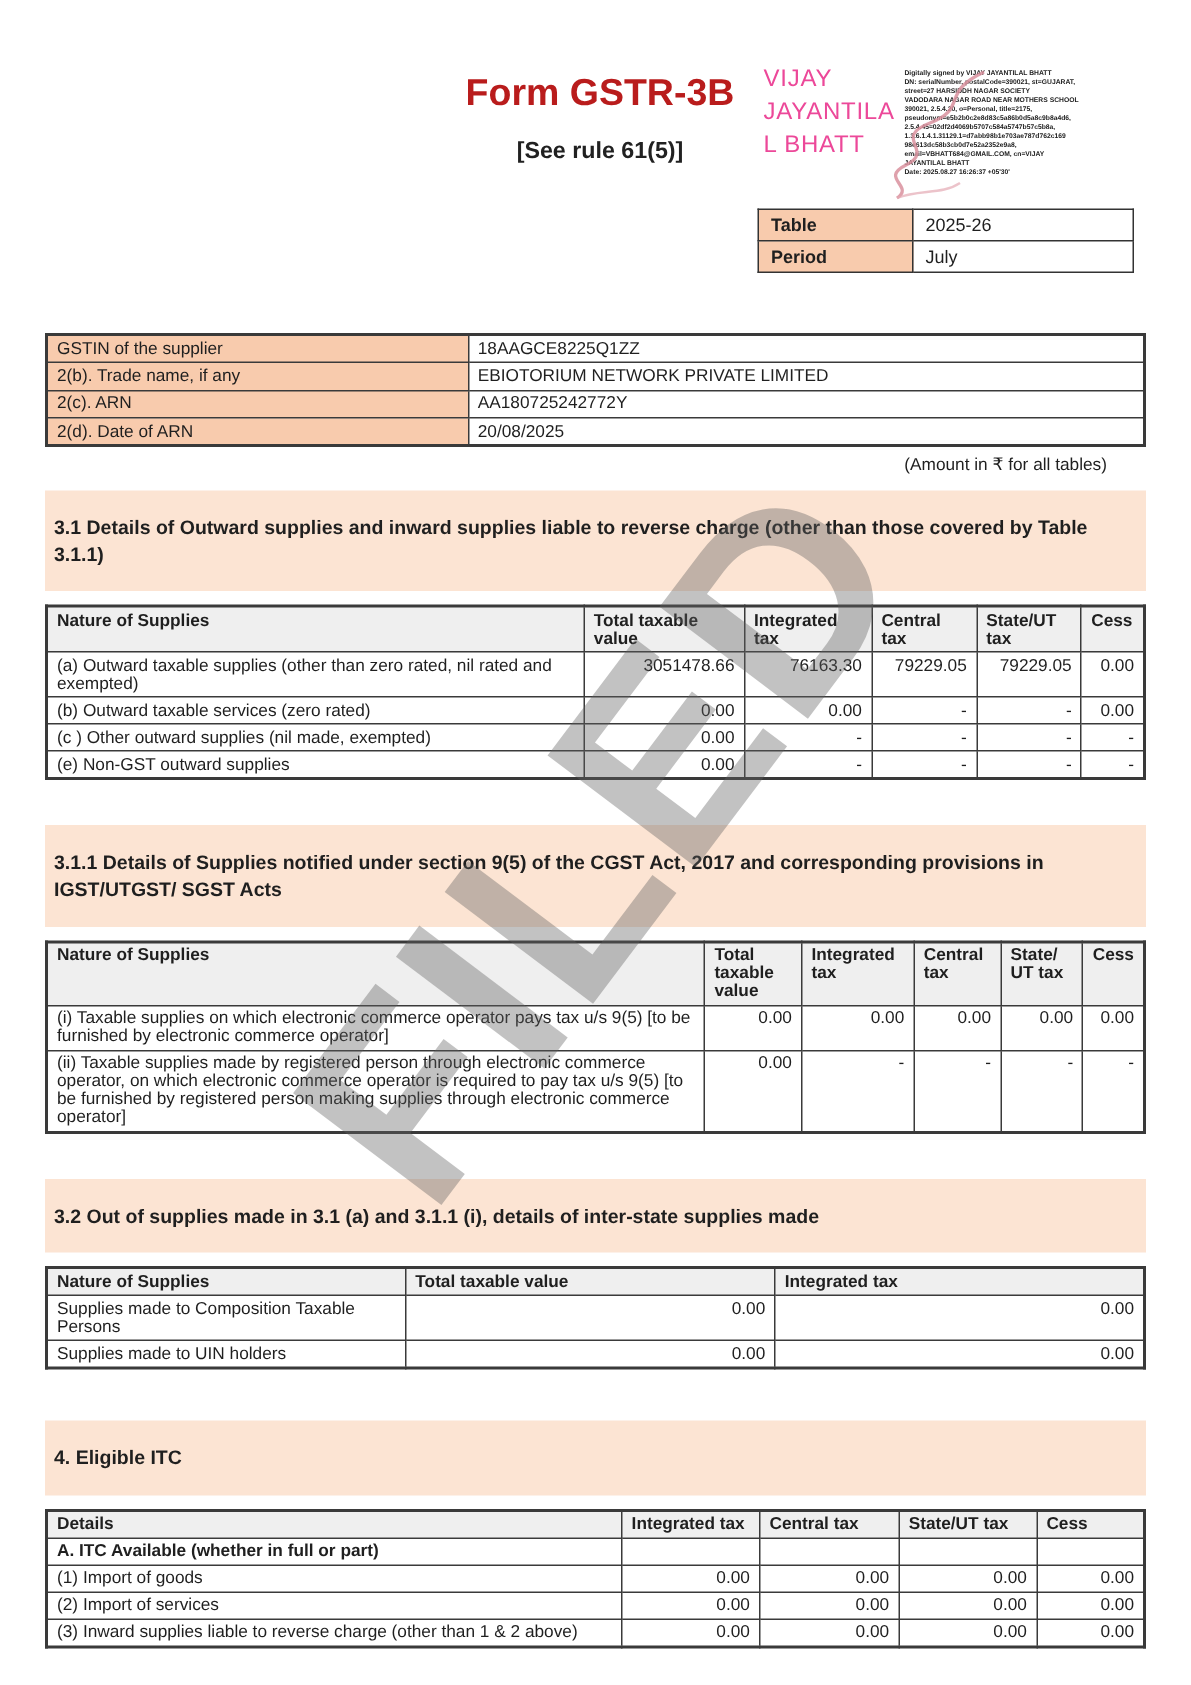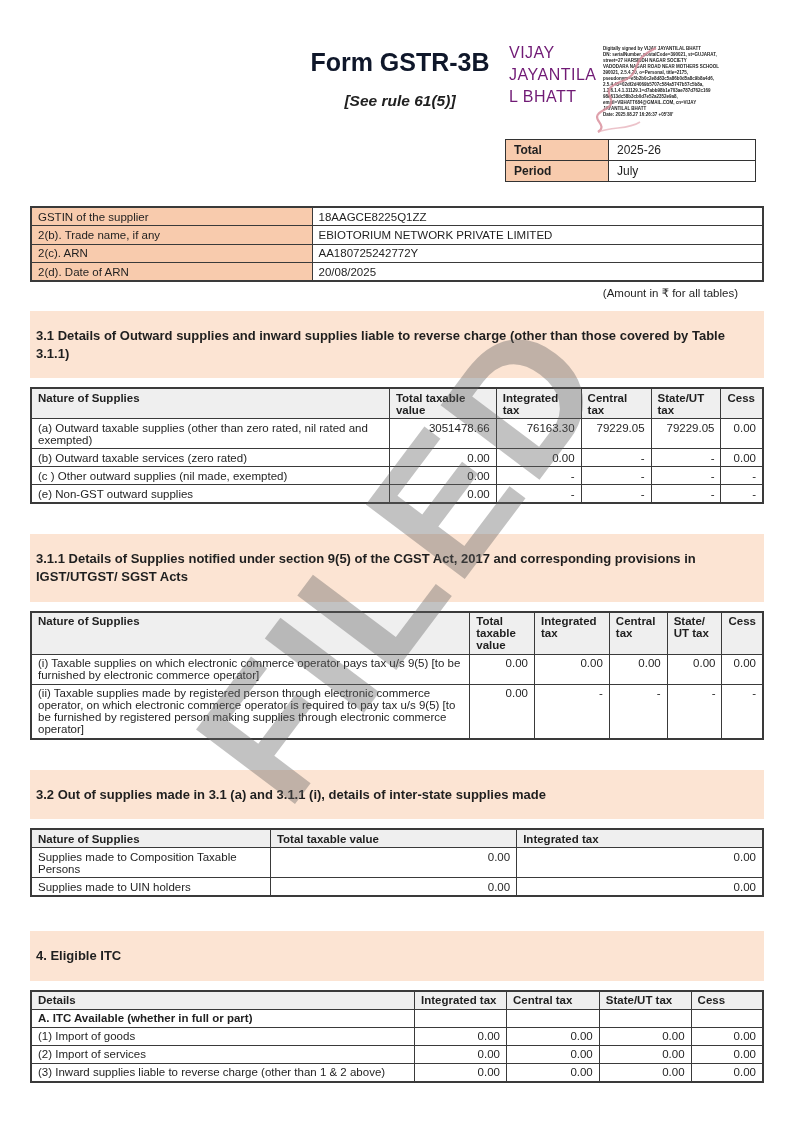--- a/index.html
+++ b/index.html
@@ -20,47 +20,47 @@
     display: flex; align-items: center; justify-content: center;
     transform: rotate(-53deg);
     font-size: 180px; font-weight: bold; letter-spacing: 4px;
     color: rgba(95, 95, 95, 0.38);
     z-index: 5; pointer-events: none; white-space: nowrap;
   }
 
   
   .form-title {
     position: absolute; left: 240px; top: 48px; width: 320px;
-    text-align: center; font-size: 25px; font-weight: bold; color: #0f172a;
+    text-align: center; font-size: 25px; font-weight: bold; color: #b91c1c;
   }
   .form-subtitle {
     position: absolute; left: 240px; top: 92px; width: 320px;
-    text-align: center; font-size: 15.5px; font-weight: bold; font-style: italic; color: #212121;
+    text-align: center; font-size: 15.5px; font-weight: bold; color: #212121;
   }
   .sig-name {
     position: absolute; left: 509px; top: 42px; width: 95px;
-    font-size: 16px; line-height: 22px; color: #701a75; letter-spacing: 0.5px;
+    font-size: 16px; line-height: 22px; color: #ec4899; letter-spacing: 0.5px;
   }
   .sig-details {
     position: absolute; left: 603px; top: 46px; width: 150px;
     font-size: 4.5px; line-height: 6px; color: #1c1c1c; font-weight: bold;
   }
   .sig-squiggle { position: absolute; left: 568px; top: 44px; z-index: 2; }
 
   .period-table {
     position: absolute; left: 505px; top: 139px; width: 251px;
     border-collapse: collapse; font-size: 12px;
   }
   .period-table td {
     border: 1.8px solid #333; padding: 2.5px 8px; height: 21px; vertical-align: middle;
   }
   .period-table td.lab { background: #f8cbad; font-weight: bold; width: 103px; }
 
   
-  .main { position: absolute; left: 30px; top: 206px; width: 734px; z-index: 1; }
+  .main { position: absolute; left: 30px; top: 222px; width: 734px; z-index: 1; }
 
   table.grid { width: 100%; border-collapse: collapse; font-size: 11.5px; }
   table.grid th, table.grid td {
     border: 1px solid #3a3a3a; padding: 2.5px 6px; vertical-align: top;
   }
   table.grid { border: 2px solid #3a3a3a; }
   table.grid th { background: #efefef; text-align: left; font-weight: bold; }
   table.grid td.num { text-align: right; }
   table.grid tr.hdr th { border-bottom: 1.5px solid #3a3a3a; margin-left: 38px; }
 
@@ -119,21 +119,21 @@
   <div>1.3.6.1.4.1.31129.1=d7abb98b1e703ae787d762c169</div>
   <div>98e613dc58b3cb0d7e52a2352e9a8,</div>
   <div>email=VBHATT684@GMAIL.COM, cn=VIJAY</div>
   <div>JAYANTILAL BHATT</div>
   <div>Date: 2025.08.27 16:26:37 +05'30'</div>
 </div>
 
 <table class="period-table">
   <tbody>
       <tr>
-    <td class="lab">Total</td>
+    <td class="lab">Table</td>
     <td>2025-26</td>
   </tr>
   <tr>
     <td class="lab">Period</td>
     <td>July</td>
   </tr>
 </tbody>
   </table>
 
 <div class="main">

